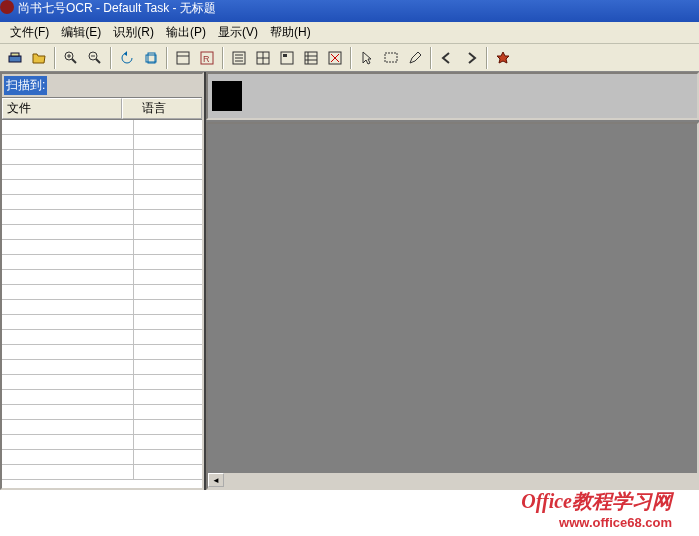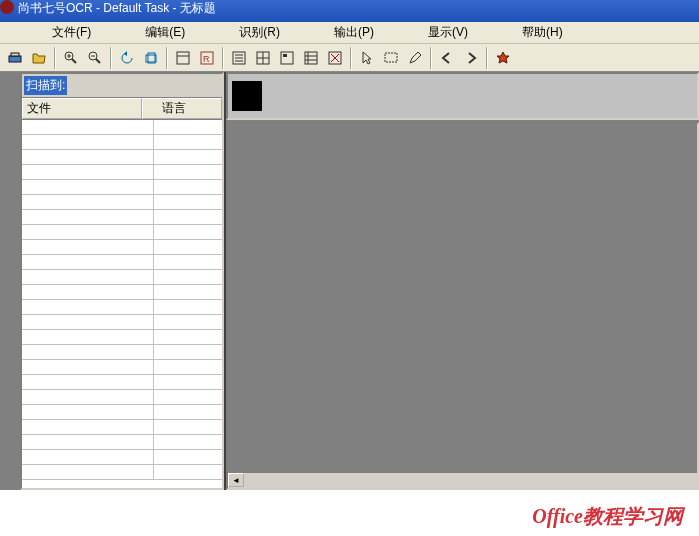--- a/index.html
+++ b/index.html
@@ -1,42 +1,42 @@
 <!DOCTYPE html>
 <html><head>
 <meta charset="utf-8">
 <style>
 * { box-sizing: border-box; margin: 0; padding: 0; }
 body { font-family: "SimSun", sans-serif; font-size: 12px; background: #fff; width: 699px; height: 536px; overflow: hidden; position: relative; }
 .titlebar { background: linear-gradient(#3568CD, #2050B8); height: 22px; display: flex; padding: 0 0; color: #fff; }
 .titlebar .ico { width: 14px; height: 14px; background: #8B1A1A; border-radius: 50%; margin-right: 4px; }
 .menubar { background: #ECE9D8; height: 22px; display: flex; align-items: center; padding: 2px 4px; border-bottom: 1px solid #C0C0B0; }
-.menu-item { padding: 1px 6px; cursor: default; margin-left: 42px; }
+.menu-item { padding: 1px 6px; cursor: default; }
 .toolbar { background: #ECE9D8; height: 28px; display: flex; align-items: center; padding: 2px 4px; border-bottom: 1px solid #888; gap: 2px; }
 .tbtn { width: 22px; height: 22px; display: flex; align-items: center; justify-content: center; border: 1px solid transparent; cursor: default; }
 .tsep { width: 6px; height: 22px; border-left: 1px solid #A0A090; border-right: 1px solid #fff; margin: 0 2px; width: 2px; }
 .workspace { display: flex; height: calc(100% - 72px - 46px); background: #808080; }
-.sidebar { width: 204px; background: #fff; border: 2px inset #d4d0c8; display: flex; flex-direction: column; margin-left: 20px; }
+.sidebar { width: 204px; background: #fff; border: 2px inset #d4d0c8; display: flex; flex-direction: column; }
 .sb-top { background: #D4D0C8; padding: 2px; display: flex; align-items: center; border-bottom: 1px solid #808080; }
 .sb-top .lbl { background: #316AC5; color: #fff; padding: 1px 2px; }
 .sb-top input { flex: 1; border: 1px inset #888; font-size: 12px; padding: 1px 2px; background: #fff; font-family: "SimSun"; }
 .sb-head { display: flex; background: #ECE9D8; border-bottom: 1px solid #808080; }
 .sb-head div { border: 1px outset #fff; padding: 1px 4px; background: #ECE9D8; font-size: 12px; }
 .sb-head .c1 { width: 120px; }
 .sb-head .c2 { flex: 1; padding-left: 19px; }
 .sb-grid { flex: 1; overflow: hidden; }
 .sb-row { height: 15px; border-bottom: 1px solid #C0C0C0; display: flex; }
 .sb-row div:first-child { width: 132px; border-right: 1px solid #C0C0C0; }
 .main { flex: 1; display: flex; flex-direction: column; background: #808080; position: relative; border-left: 2px solid #404040; }
 .thumb-strip { height: 48px; background: #C0C0C0; border: 2px inset #d4d0c8; display: flex; align-items: center; padding: 4px; }
 .thumb { width: 30px; height: 30px; background: #000; }
 .canvas { flex: 1; background: #808080; border: 2px inset #d4d0c8; margin-top: 2px; position: relative; }
 .hscroll { height: 16px; background: #D4D0C8; position: absolute; bottom: 0; left: 0; right: 0; display: flex; border-top: 1px solid #808080; }
 .hscroll .arr { width: 16px; height: 14px; background: #D4D0C8; border: 1px outset #fff; font-size: 8px; display: flex; align-items: center; justify-content: center; }
-.logo { position: absolute; bottom: 6px; right: 16px; text-align: right; }
+.logo { position: absolute; bottom: 6px; right: 27px; text-align: right; }
 .logo .l1 { font-family: "KaiTi", serif; font-size: 20px; font-weight: bold; font-style: italic; color: #D6303A; text-shadow: 1px 1px 0 #fff, -1px -1px 0 #fff; }
 .logo .l2 { font-size: 13px; color: #D6303A; font-weight: bold; }
 svg { width: 16px; height: 16px; }
 </style>
 </head>
 <body>
 
 <div class="titlebar">
   <div class="ico"></div>
   <span>尚书七号OCR - Default Task - 无标题</span>
@@ -292,13 +292,14 @@
     <div class="canvas">
       <div class="hscroll">
         <div class="arr">◄</div>
       </div>
     </div>
   </div>
 </div>
 
 <div class="logo">
   <div class="l1">Office教程学习网</div>
+  <div class="l2">www.office68.com</div>
 </div>
 
 </body></html>

